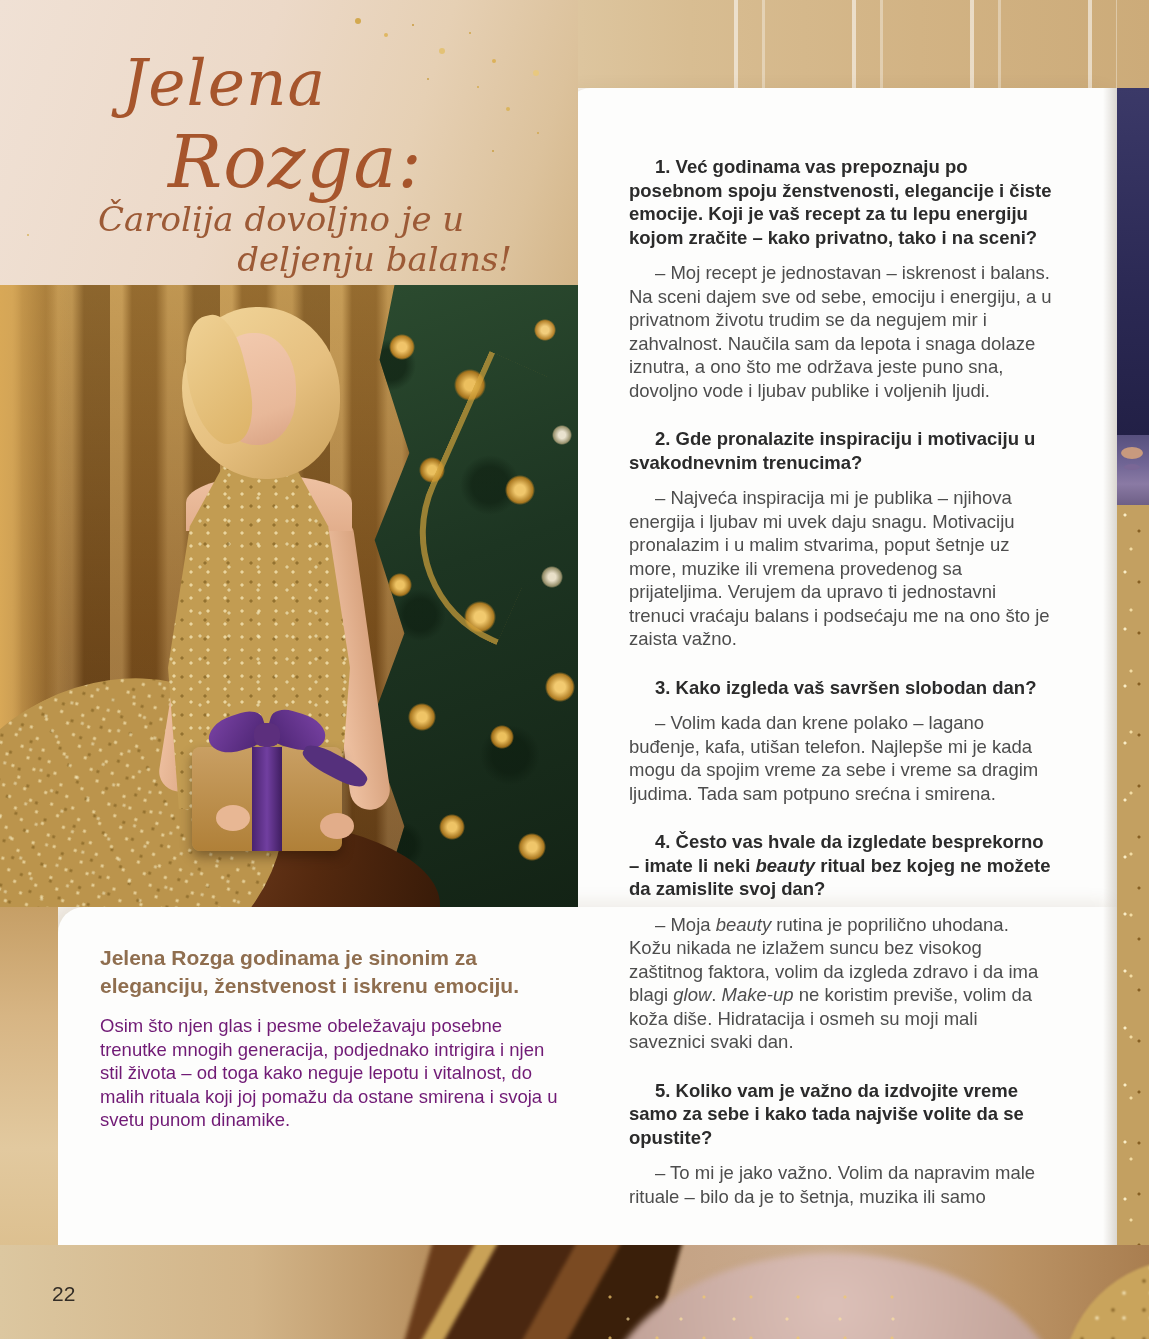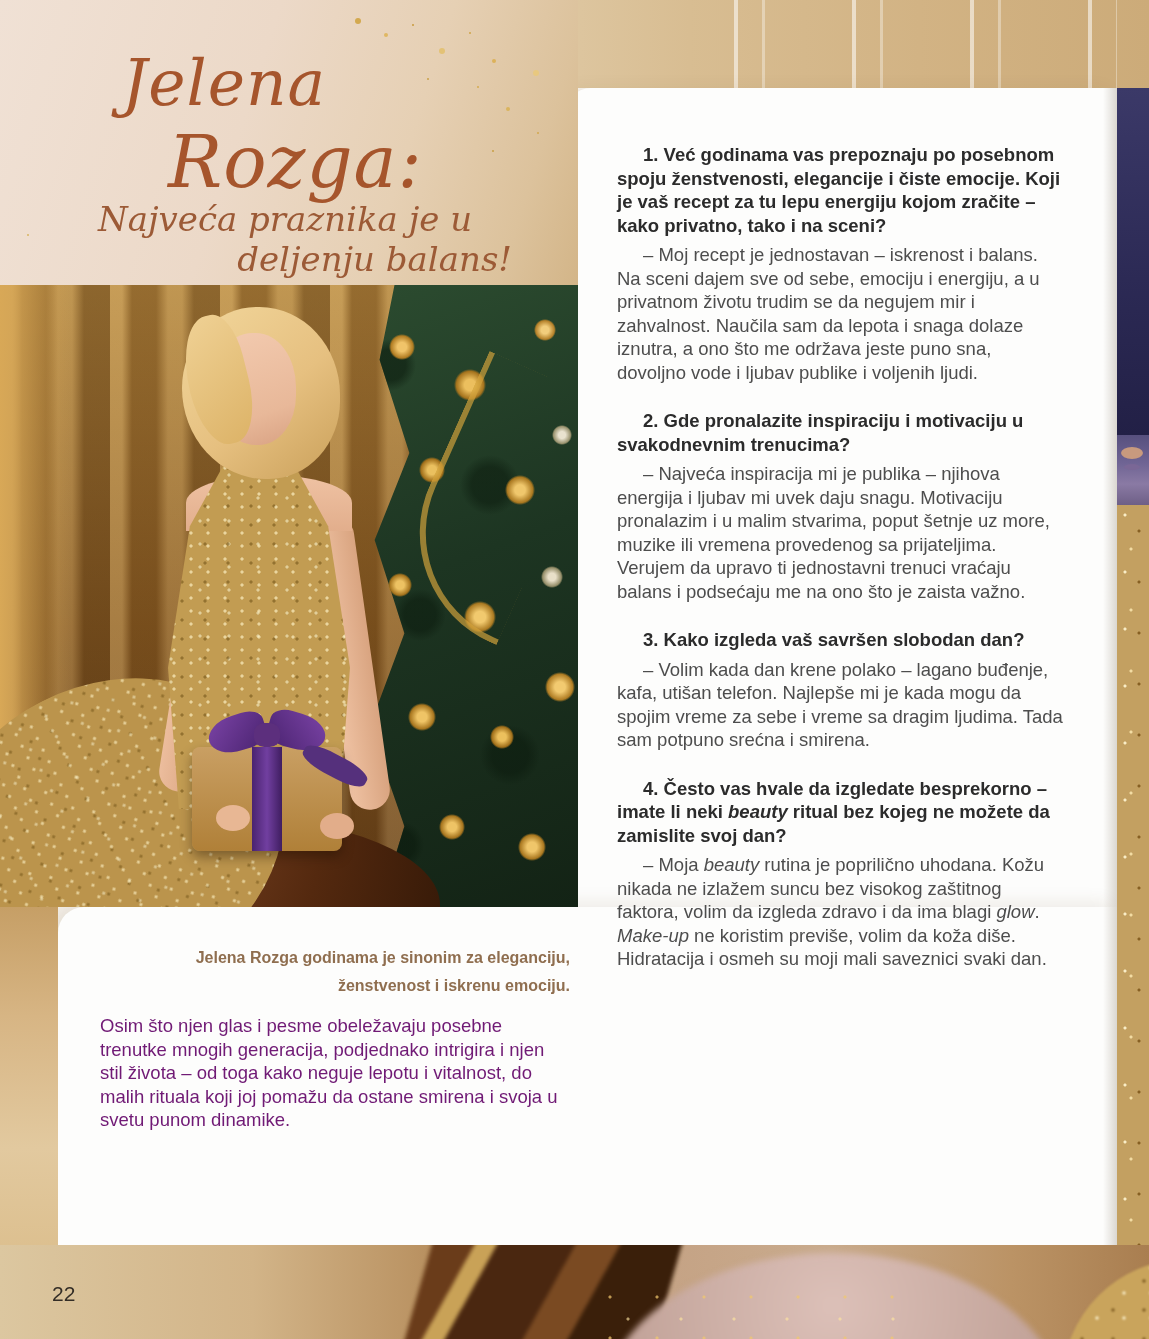--- a/index.html
+++ b/index.html
@@ -129,27 +129,27 @@
   .bow-r{position:absolute;left:268px;top:428px;width:58px;height:36px;border-radius:40% 60% 60% 40%;
     background:linear-gradient(220deg,#7a43a5,#4a2370);transform:rotate(16deg);}
   .bow-knot{position:absolute;left:254px;top:438px;width:26px;height:24px;border-radius:40%;background:#5c2f7d;}
   .bow-tail{position:absolute;left:300px;top:470px;width:70px;height:22px;border-radius:40%;
     background:#55307c;transform:rotate(28deg);}
   .hand-l{position:absolute;left:216px;top:520px;width:34px;height:26px;border-radius:50%;background:#e8b794;}
   .hand-r{position:absolute;left:320px;top:528px;width:34px;height:26px;border-radius:50%;background:#e2ad8a;}
   
   .interview{position:absolute;left:617px;top:143px;width:448px;color:#4d4d4d;
     font-size:18.5px;line-height:23.5px;}
-  .interview p{margin:0;text-indent:26px;}
+  .interview p{margin:12px;text-indent:26px;}
   .question{font-weight:bold;color:#2b2b2b;margin-bottom:6px !important;}
   .answer{margin-bottom:25px !important;}
   .italic{font-style:italic;}
   
   .intro{position:absolute;left:100px;top:944px;width:470px;}
-  .lead{margin:0 0 14px 0;font-size:16px;line-height:28px;font-weight:bold;color:#8f6e4f;text-align:right;}
+  .lead{margin:0 0 14px 0;font-size:21px;line-height:28px;font-weight:bold;color:#8f6e4f;}
   .intro-p{margin:0 0 13px 0;font-size:18.5px;line-height:23.5px;color:#701a75;}
   
   .bottom-strip{position:absolute;left:0;top:1245px;width:1149px;height:94px;overflow:hidden;
     background:linear-gradient(90deg,#dcc7a0 0%,#d2b488 22%,#bb9464 36%,#a97c4c 44%,#c4a183 55%,#c9ab8d 72%,#bb9365 88%,#a97e50 100%);}
   .orn-dark-left{position:absolute;left:418px;top:-8px;width:250px;height:112px;
     background:linear-gradient(105deg,#6a3c1a 0 16%,#c9a257 16% 24%,#4a2710 24% 52%,#7a4a22 52% 68%,#3a1f0a 68% 100%);
     transform:skewX(-16deg);filter:blur(2px);}
   .orn-mauve{position:absolute;left:598px;top:8px;width:470px;height:330px;border-radius:50%;
     background:radial-gradient(circle at 50% 16%,#dcc0b8 0%,#c3a49a 55%,#ab8a7e 100%);filter:blur(3px);}
   .orn-gold-ball{position:absolute;left:1062px;top:14px;width:250px;height:250px;border-radius:50%;
@@ -173,21 +173,21 @@
 
 <div class="panel-right"></div>
 <div class="panel-left"></div>
 <div class="left-margin"></div>
 
 <div class="title-block">
   <div class="glitter"></div>
 </div>
 <div class="title-line l1">Jelena</div>
 <div class="title-line l2">Rozga:</div>
-<div class="subtitle-line s1">Najveća praznika je u</div>
+<div class="subtitle-line s1">Čarolija dovoljno je u</div>
 <div class="subtitle-line s2">deljenju balans!</div>
 
 <div class="photo">
   <div class="curtain"></div>
   <div class="curtain-folds"></div>
   <div class="curtain-light"></div>
   <div class="tree"></div>
   <div class="tree-texture"></div>
   <div class="ornaments"></div>
   <div class="tinsel"></div>
@@ -228,20 +228,24 @@
     <p class="answer"><span>– Najveća inspiracija mi je publika – njihova energija i ljubav mi uvek daju snagu. Motivaciju pronalazim i u malim stvarima, poput šetnje uz more, muzike ili vremena provedenog sa prijateljima. Verujem da upravo ti jednostavni trenuci vraćaju balans i podsećaju me na ono što je zaista važno.</span></p>
   </div>
   <div class="qa-block">
     <p class="question"><span>3. Kako izgleda vaš savršen slobodan dan?</span></p>
     <p class="answer"><span>– Volim kada dan krene polako – lagano buđenje, kafa, utišan telefon. Najlepše mi je kada mogu da spojim vreme za sebe i vreme sa dragim ljudima. Tada sam potpuno srećna i smirena.</span></p>
   </div>
   <div class="qa-block">
     <p class="question"><span>4. Često vas hvale da izgledate besprekorno – imate li neki </span><span class="italic">beauty</span><span> ritual bez kojeg ne možete da zamislite svoj dan?</span></p>
     <p class="answer"><span>– Moja </span><span class="italic">beauty</span><span> rutina je poprilično uhodana. Kožu nikada ne izlažem suncu bez visokog zaštitnog faktora, volim da izgleda zdravo i da ima blagi </span><span class="italic">glow</span><span>. </span><span class="italic">Make-up</span><span> ne koristim previše, volim da koža diše. Hidratacija i osmeh su moji mali saveznici svaki dan.</span></p>
   </div>
+  <div class="qa-block">
+    <p class="question"><span>5. Koliko vam je važno da izdvojite vreme samo za sebe i kako tada najviše volite da se opustite?</span></p>
+    <p class="answer"><span>– To mi je jako važno. Volim da napravim male rituale – bilo da je to šetnja, muzika ili samo</span></p>
+  </div>
 </div>
 
 <div class="intro">
   <p class="lead">Jelena Rozga godinama je sinonim za eleganciju, ženstvenost i iskrenu emociju.</p>
   <p class="intro-p">Osim što njen glas i pesme obeležavaju posebne trenutke mnogih generacija, podjednako intrigira i njen stil života – od toga kako neguje lepotu i vitalnost, do malih rituala koji joj pomažu da ostane smirena i svoja u svetu punom dinamike.</p>
 </div>
 
 <div class="bottom-strip">
   <div class="orn-dark-left"></div>
   <div class="orn-mauve"></div>

